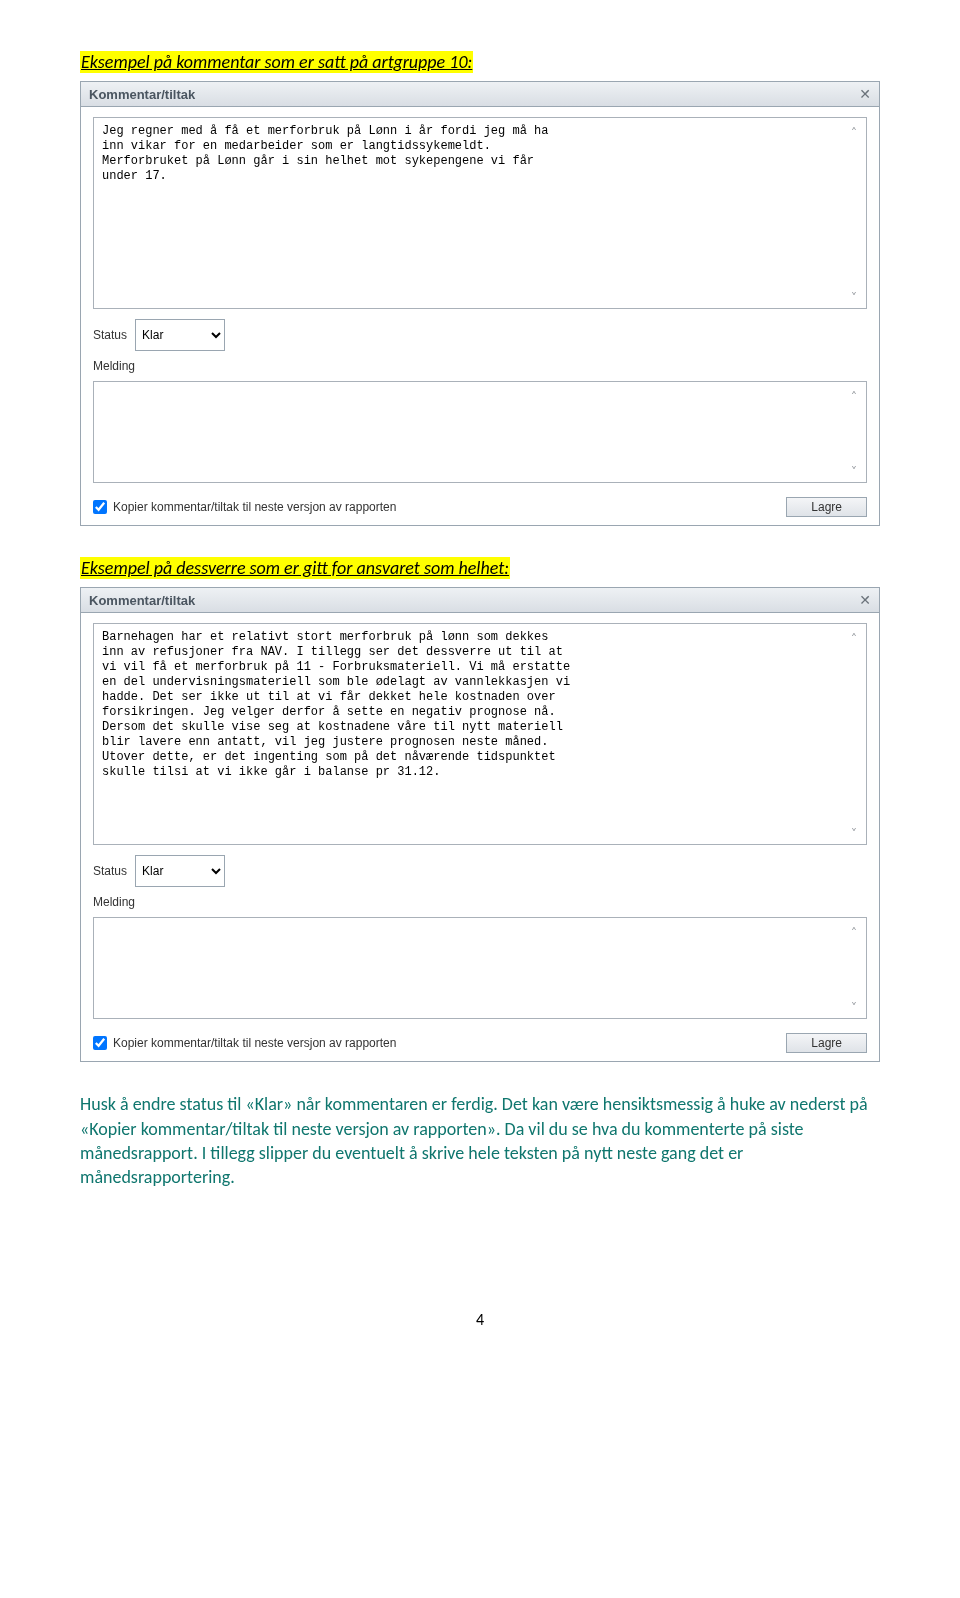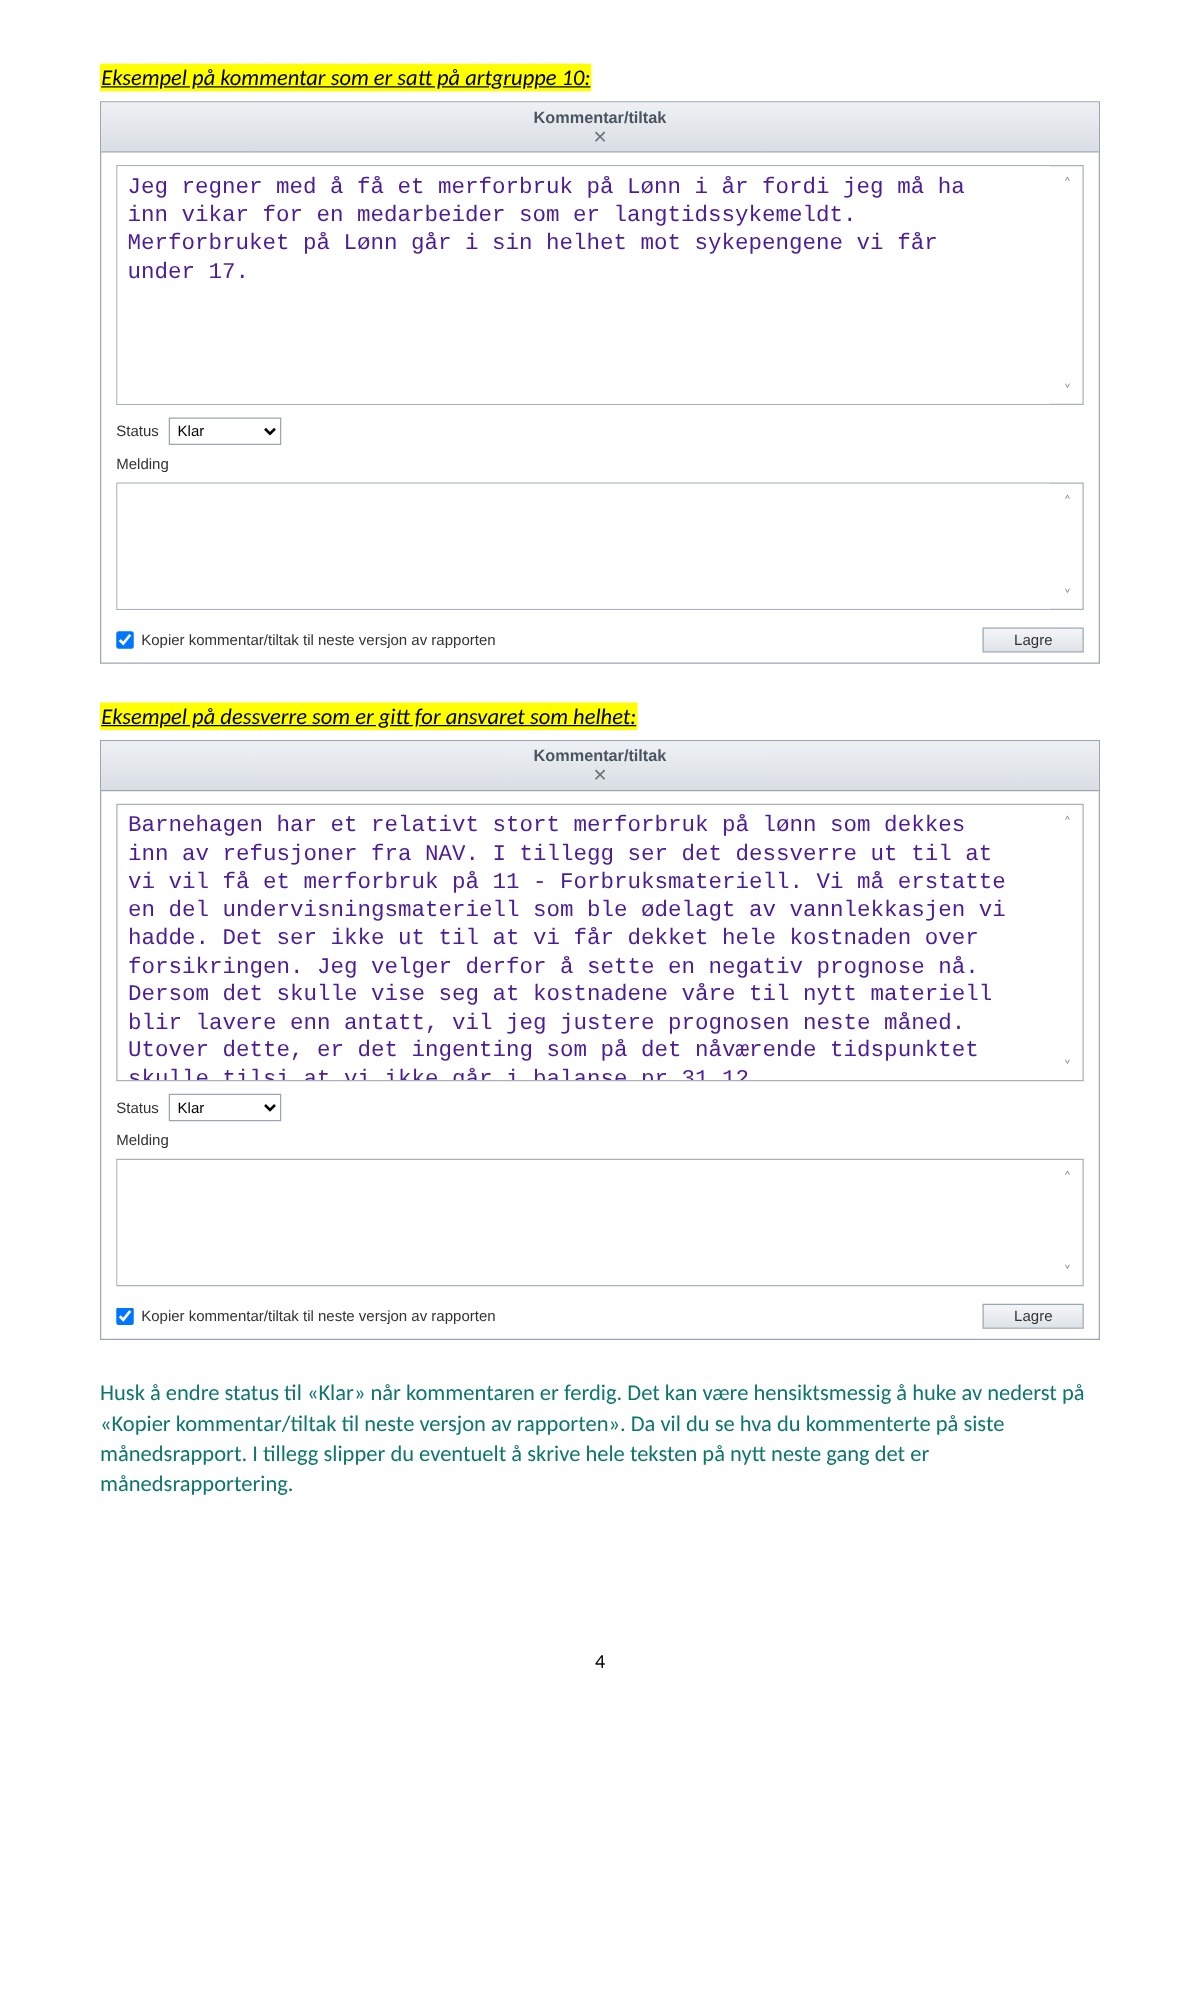--- a/index.html
+++ b/index.html
@@ -34,21 +34,20 @@
     background: linear-gradient(#eef1f4, #d9dee4);
     border-bottom: 1px solid #9aa6b1;
     padding: 4px 8px;
     display: flex;
     align-items: center;
     justify-content: space-between;
     font-family: Tahoma, Verdana, sans-serif;
     font-size: 13px;
     font-weight: bold;
     color: #4a5560;
-    flex-direction: column;
   }
   .close-x {
     font-family: Arial, sans-serif;
     font-size: 14px;
     color: #6a727a;
     cursor: pointer;
     font-weight: normal;
   }
   .panel-body {
     padding: 10px 12px 8px 12px;
@@ -58,25 +57,25 @@
     border: 1px solid #aab1b9;
     background: #ffffff;
     margin-bottom: 10px;
   }
   .ta {
     width: calc(100% - 26px);
     border: none;
     outline: none;
     resize: none;
     font-family: "Courier New", monospace;
-    font-size: 18px;
+    font-size: 12px;
     line-height: 1.25;
     padding: 6px 8px;
     white-space: pre-wrap;
-    color: #4c1d95;
+    color: #000000;
     display: block;
     box-sizing: border-box;
   }
   .ta1 { height: 190px; }
   .ta1b { height: 220px; }
   .ta-melding { height: 100px; }
   .scroll-faux {
     position: absolute;
     right: 4px;
     top: 6px;
@@ -99,21 +98,21 @@
     font-size: 12px;
     color: #333;
     margin-bottom: 8px;
   }
   .status-select {
     border: 1px solid #9aa6b1;
     font-family: Tahoma, Verdana, sans-serif;
     font-size: 12px;
     padding: 0 2px;
     width: 90px;
-    height: 22px;
+    height: 32px;
     background: #ffffff;
   }
   .footer-row {
     display: flex;
     align-items: center;
     justify-content: space-between;
     font-family: Tahoma, Verdana, sans-serif;
     font-size: 12px;
     color: #333;
     padding-top: 4px;

